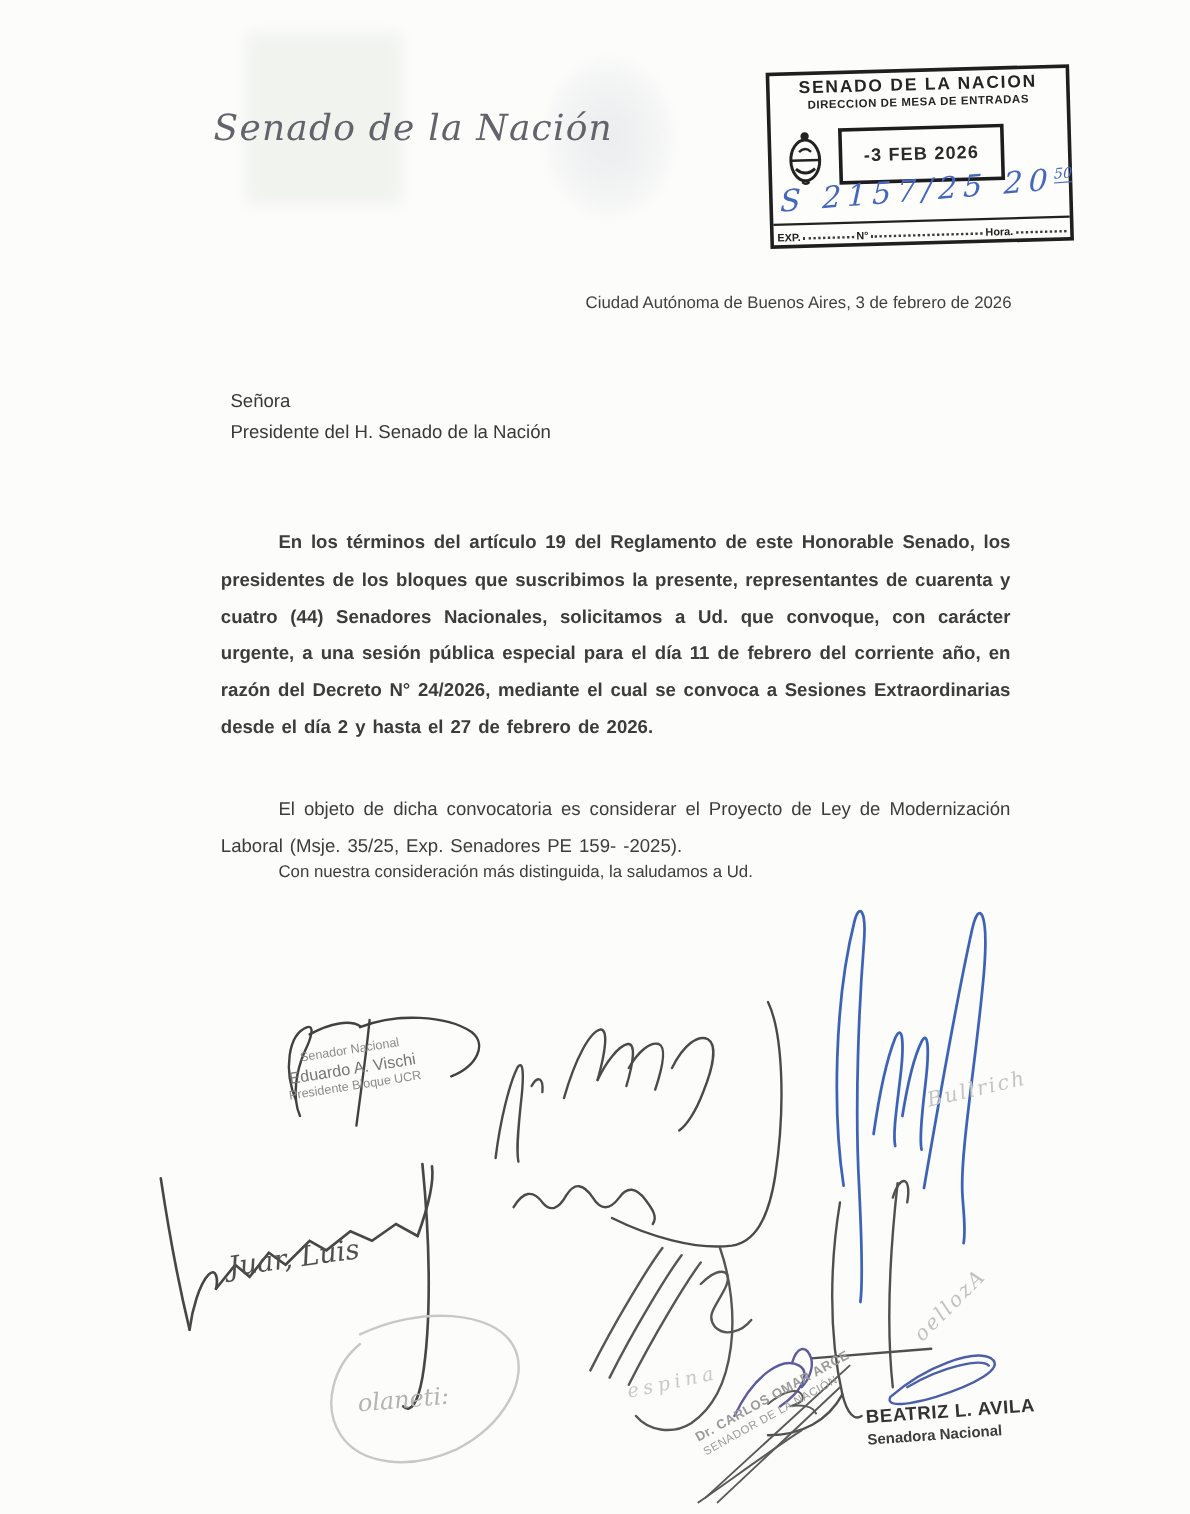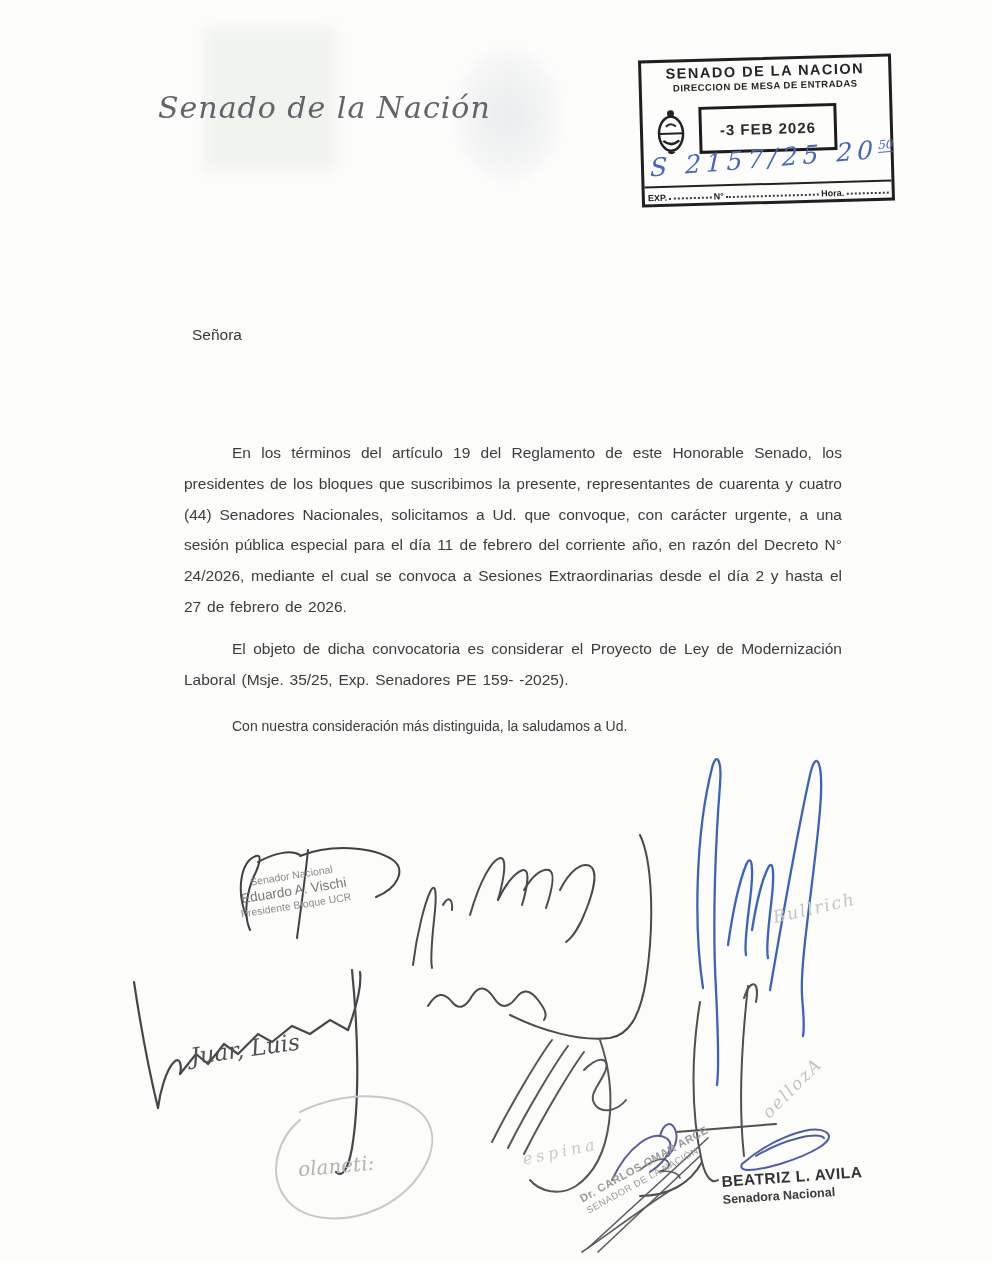--- a/index.html
+++ b/index.html
@@ -3,21 +3,21 @@
 <meta charset="utf-8">
 <style>
   html,body{margin:0;padding:0;background:#e8e8e8;}
   .page{
     position:relative;width:992px;height:1262px;margin:0 auto;
     background:#fcfcfb;overflow:hidden;
     font-family:"Liberation Sans",sans-serif;color:#3a3a3a;
   }
   
   .letterhead{
-    position:absolute;left:158px;top:90px;
+    position:absolute;left:178px;top:90px;
     font-family:"DejaVu Serif",serif;font-style:italic;
     font-size:30px;color:#63636b;letter-spacing:1px;
   }
   .wm-left{
     position:absolute;left:205px;top:28px;width:130px;height:142px;
     background:rgba(187,198,178,0.16);filter:blur(6px);border-radius:4px;
   }
   .wm-circle{
     position:absolute;left:452px;top:46px;width:112px;height:138px;
     background:radial-gradient(ellipse at center,rgba(195,200,208,0.30) 0%,rgba(195,200,208,0.12) 55%,transparent 75%);
@@ -52,22 +52,22 @@
   .dots{flex:1;border-bottom:2px dotted #3a3a3a;margin-bottom:3px;}
   .dots.wide{flex:2.2;}
   
   .dateline{position:absolute;left:488px;top:244px;font-size:14px;color:#404040;}
   .recipient{position:absolute;left:192px;top:322px;font-size:15.5px;line-height:26px;color:#383838;}
   .recipient .sd{white-space:pre;text-decoration:underline;text-underline-offset:3px;font-weight:bold;letter-spacing:1px;}
   .para{
     position:absolute;left:184px;width:658px;
     font-size:15.5px;line-height:30.8px;text-align:justify;color:#3c3c3c;word-spacing:1.5px;
   }
-  .p1{top:438px;text-indent:48px;}
-  .p2{top:634px;text-indent:48px;}
+  .p1{top:438px;text-indent:48px;font-weight:bold;}
+  .p2{top:660px;text-indent:48px;}
   .closing{position:absolute;left:232px;top:718px;font-size:14px;color:#3c3c3c;}
   
   .sig-layer{position:absolute;left:0;top:740px;width:992px;height:522px;}
   .sig-layer svg{position:absolute;left:0;top:0;}
   .sig-note{position:absolute;white-space:nowrap;}
   .note-vischi{left:238px;top:128px;transform:rotate(-9deg);text-align:center;color:#8c8c8c;line-height:15px;}
   .note-vischi .r1,.note-vischi .r3{font-size:10.5px;}
   .note-vischi .r2{font-size:13.5px;color:#767676;}
   .note-bullrich{left:772px;top:158px;transform:rotate(-13deg);color:#c4c4c4;font-size:17px;letter-spacing:2px;font-family:"DejaVu Serif",serif;font-style:italic;}
   .note-oelloza{left:772px;top:362px;transform:rotate(-45deg);transform-origin:left bottom;color:#c2c2c2;font-size:17px;letter-spacing:2px;font-family:"DejaVu Serif",serif;font-style:italic;}
@@ -107,23 +107,25 @@
     <div class="stamp-exp-row">
       <span>EXP.</span>
       <span class="dots"></span>
       <span>N°</span>
       <span class="dots wide"></span>
       <span>Hora.</span>
       <span class="dots"></span>
     </div>
   </div>
 
+  <div class="dateline">Ciudad Autónoma de Buenos Aires, 3 de febrero de 2026</div>
 
   <div class="recipient">
     <div>Señora</div>
+    <div>Presidente del H. Senado de la Nación</div>
   </div>
 
   <div class="para p1">En los términos del artículo 19 del Reglamento de este Honorable Senado, los presidentes de los bloques que suscribimos la presente, representantes de cuarenta y cuatro (44) Senadores Nacionales, solicitamos a Ud. que convoque, con carácter urgente, a una sesión pública especial para el día 11 de febrero del corriente año, en razón del Decreto N° 24/2026, mediante el cual se convoca a Sesiones Extraordinarias desde el día 2 y hasta el 27 de febrero de 2026.</div>
   <div class="para p2">El objeto de dicha convocatoria es considerar el Proyecto de Ley de Modernización Laboral (Msje. 35/25, Exp. Senadores PE 159- -2025).</div>
   <div class="closing">Con nuestra consideración más distinguida, la saludamos a Ud.</div>
 
   <div class="sig-layer">
 
     <svg width="992" height="522" viewBox="0 0 992 522" fill="none">
 

